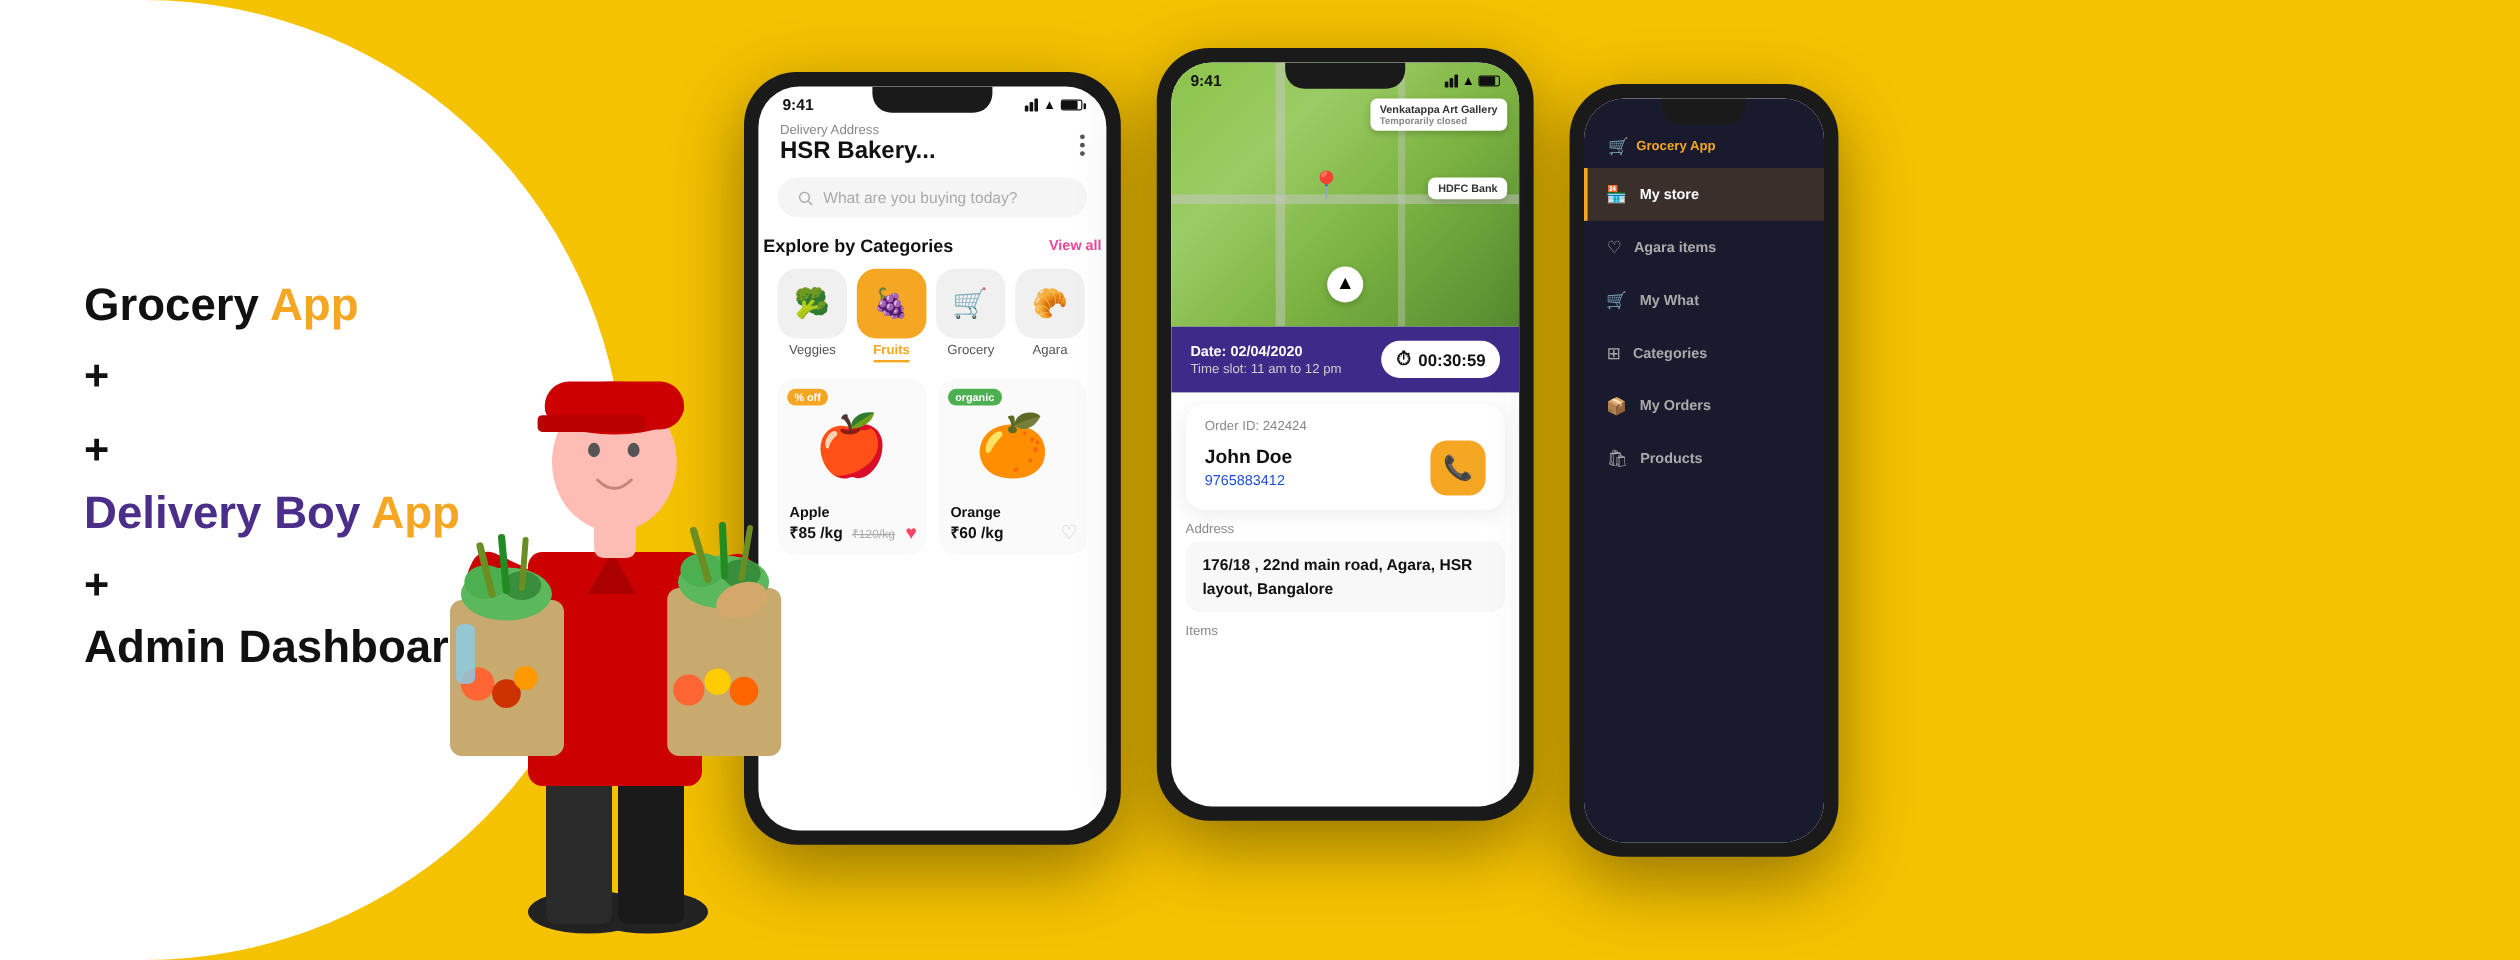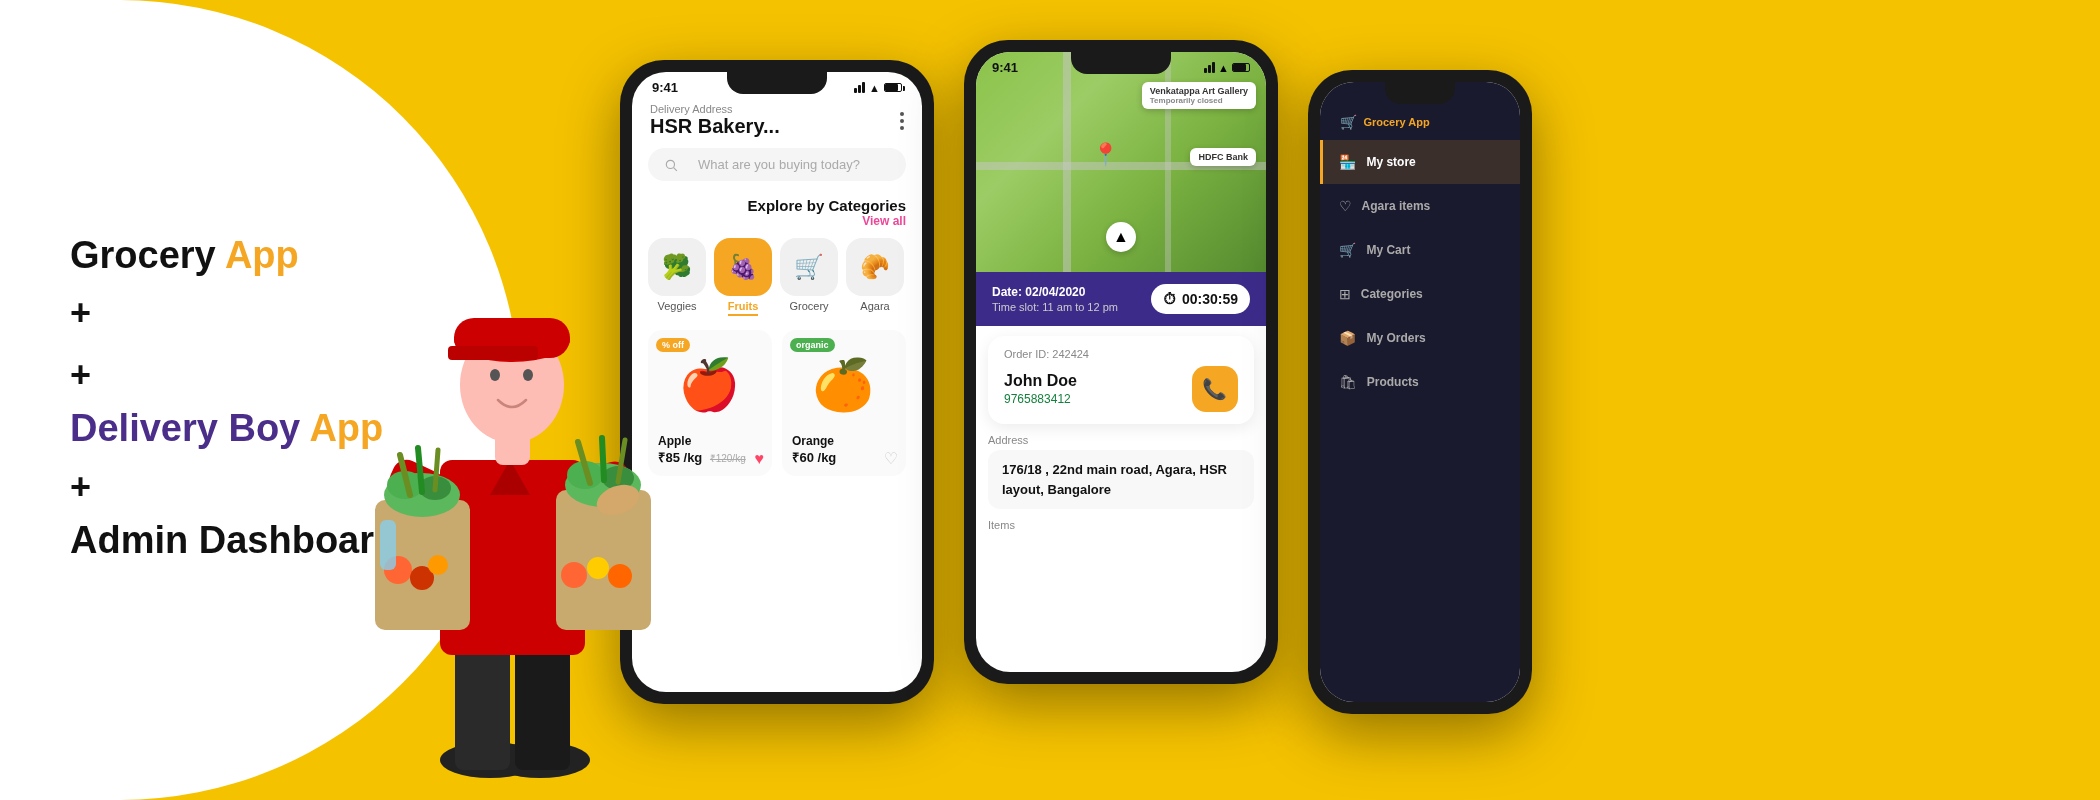--- a/index.html
+++ b/index.html
@@ -164,36 +164,35 @@
       background: #555;
       border-radius: 50%;
     }
     .search-bar {
       margin: 10px 16px;
       background: #f5f5f5;
       border-radius: 25px;
       padding: 9px 16px;
       display: flex;
       align-items: center;
-      gap: 20px;
+      gap: 8px;
       color: #aaa;
       font-size: 13px;
     }
     .search-icon-svg {
       width: 14px; height: 14px;
       stroke: #aaa;
       fill: none;
       stroke-width: 2;
     }
     .section-header {
       display: flex;
       justify-content: space-between;
-      align-items: flex-end;
-      padding: 6px 16px;
-      flex-direction: column;
+      align-items: flex-start;
+      padding: 6px 4px;
     }
     .section-header .title { font-size: 15px; font-weight: 700; color: #111; }
     .section-header .view-all { font-size: 12px; color: #ec4899; font-weight: 600; }
 
     .categories-row {
       display: flex;
       gap: 8px;
       padding: 4px 16px;
       overflow: hidden;
     }
@@ -333,21 +332,21 @@
       padding: 12px 16px;
       box-shadow: 0 4px 16px rgba(0,0,0,0.08);
     }
     .order-id { font-size: 11px; color: #888; margin-bottom: 6px; }
     .customer-row {
       display: flex;
       justify-content: space-between;
       align-items: center;
     }
     .customer-name { font-size: 16px; font-weight: 800; color: #111; }
-    .customer-phone { font-size: 12px; color: #15803d; margin-top: 2px; }
+    .customer-phone { font-size: 12px; color: #1d4ed8; margin-top: 2px; }
     .call-btn {
       width: 46px; height: 46px;
       background: #F5A623;
       border-radius: 14px;
       display: flex;
       align-items: center;
       justify-content: center;
       font-size: 20px;
     }
     .address-label { font-size: 11px; color: #888; margin-bottom: 4px; }
@@ -695,21 +694,21 @@
         <div class="nav-item active">
           <span class="nav-icon">🏪</span>
           <span class="nav-label">My store</span>
         </div>
         <div class="nav-item">
           <span class="nav-icon">♡</span>
           <span class="nav-label">Agara items</span>
         </div>
         <div class="nav-item">
           <span class="nav-icon">🛒</span>
-          <span class="nav-label">My Cart</span>
+          <span class="nav-label">My What</span>
         </div>
         <div class="nav-item">
           <span class="nav-icon">⊞</span>
           <span class="nav-label">Categories</span>
         </div>
         <div class="nav-item">
           <span class="nav-icon">📦</span>
           <span class="nav-label">My Orders</span>
         </div>
         <div class="nav-item">

